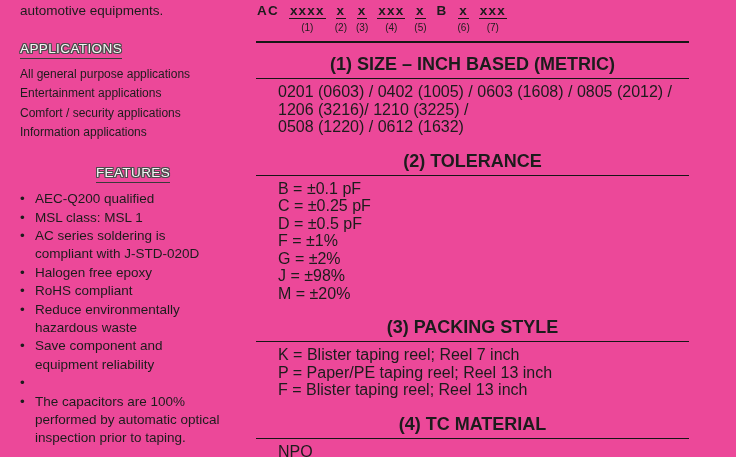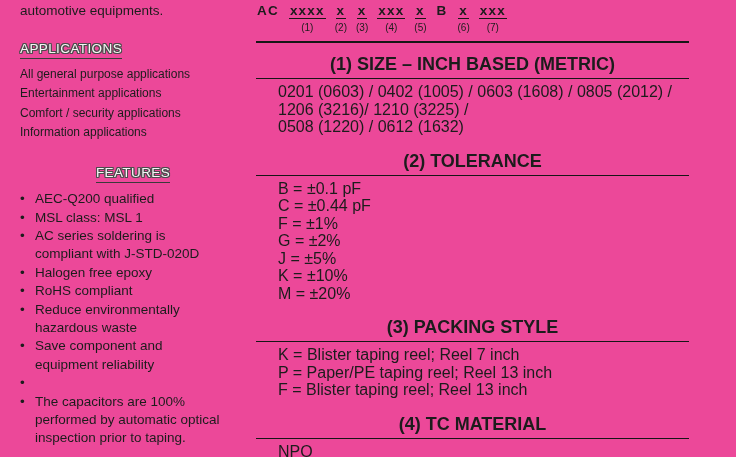--- a/index.html
+++ b/index.html
@@ -176,25 +176,25 @@
           <div class="section-title">(1) SIZE – INCH BASED (METRIC)</div>
           <div class="section-items">
             <div class="section-item">0201 (0603) / 0402 (1005) / 0603 (1608) / 0805 (2012) / 1206 (3216)/ 1210 (3225) /
 0508 (1220) / 0612 (1632)</div>
           </div>
         </div>
         <div class="section">
           <div class="section-title">(2) TOLERANCE</div>
           <div class="section-items">
             <div class="section-item">B = ±0.1 pF</div>
-            <div class="section-item">C = ±0.44 pF</div>
+            <div class="section-item">C = ±0.25 pF</div>
+            <div class="section-item">D = ±0.5 pF</div>
             <div class="section-item">F = ±1%</div>
             <div class="section-item">G = ±2%</div>
-            <div class="section-item">J = ±5%</div>
-            <div class="section-item">K = ±10%</div>
+            <div class="section-item">J = ±98%</div>
             <div class="section-item">M = ±20%</div>
           </div>
         </div>
         <div class="section">
           <div class="section-title">(3) PACKING STYLE</div>
           <div class="section-items">
             <div class="section-item">K = Blister taping reel; Reel 7 inch</div>
             <div class="section-item">P = Paper/PE taping reel; Reel 13 inch</div>
             <div class="section-item">F = Blister taping reel; Reel 13 inch</div>
           </div>

